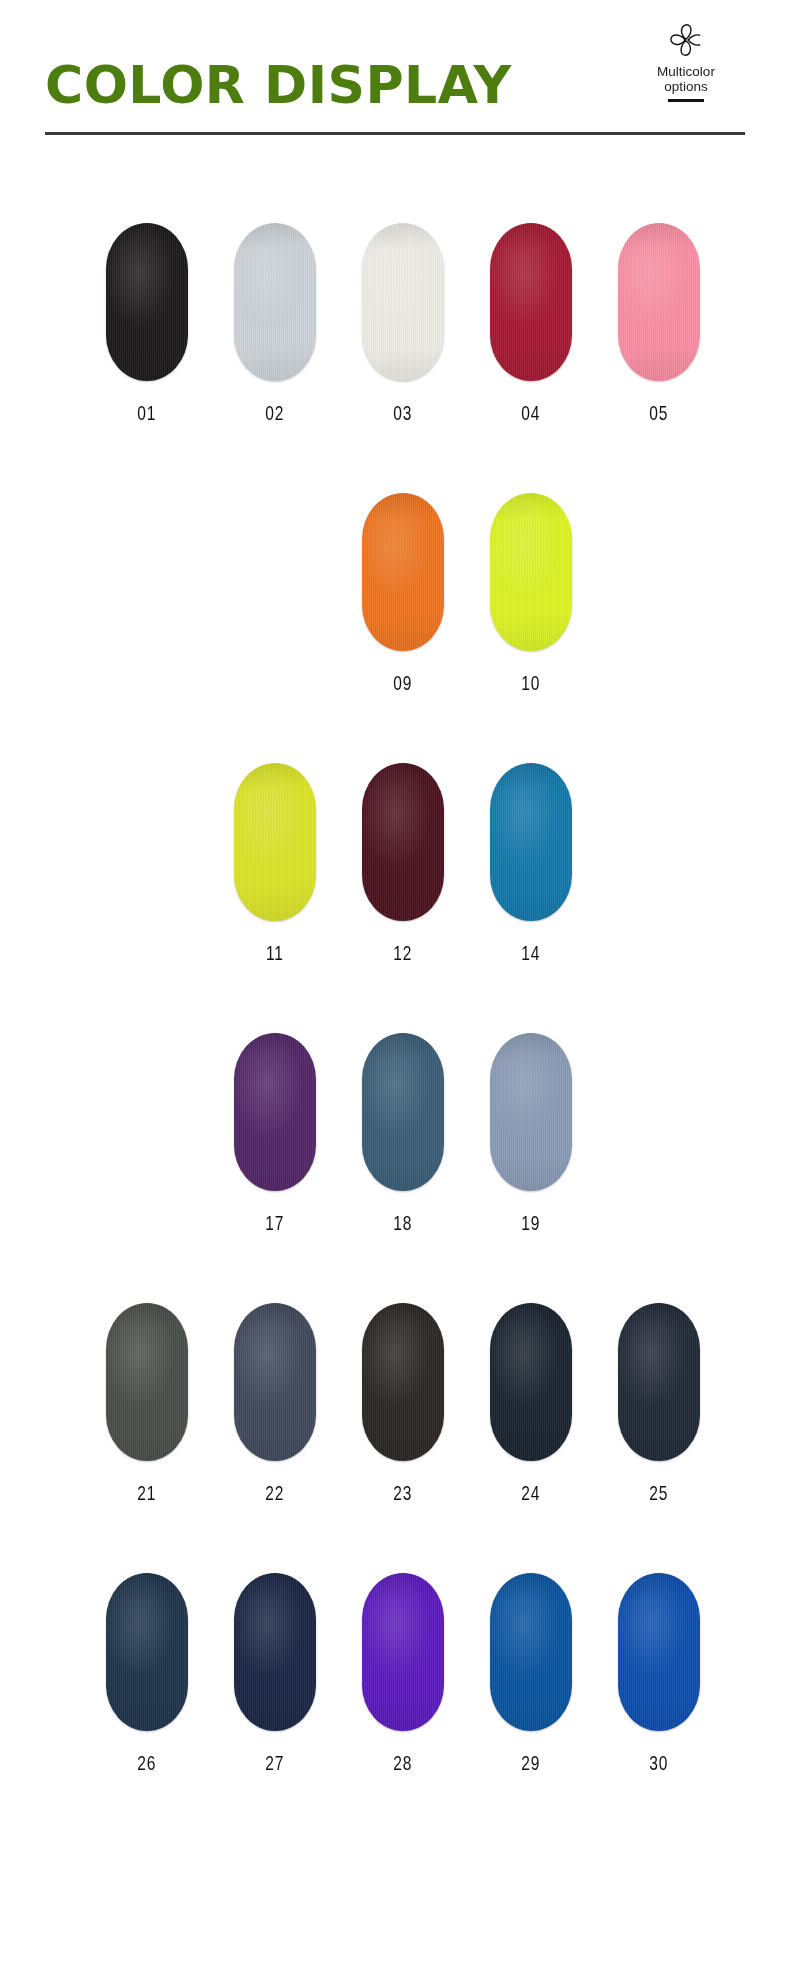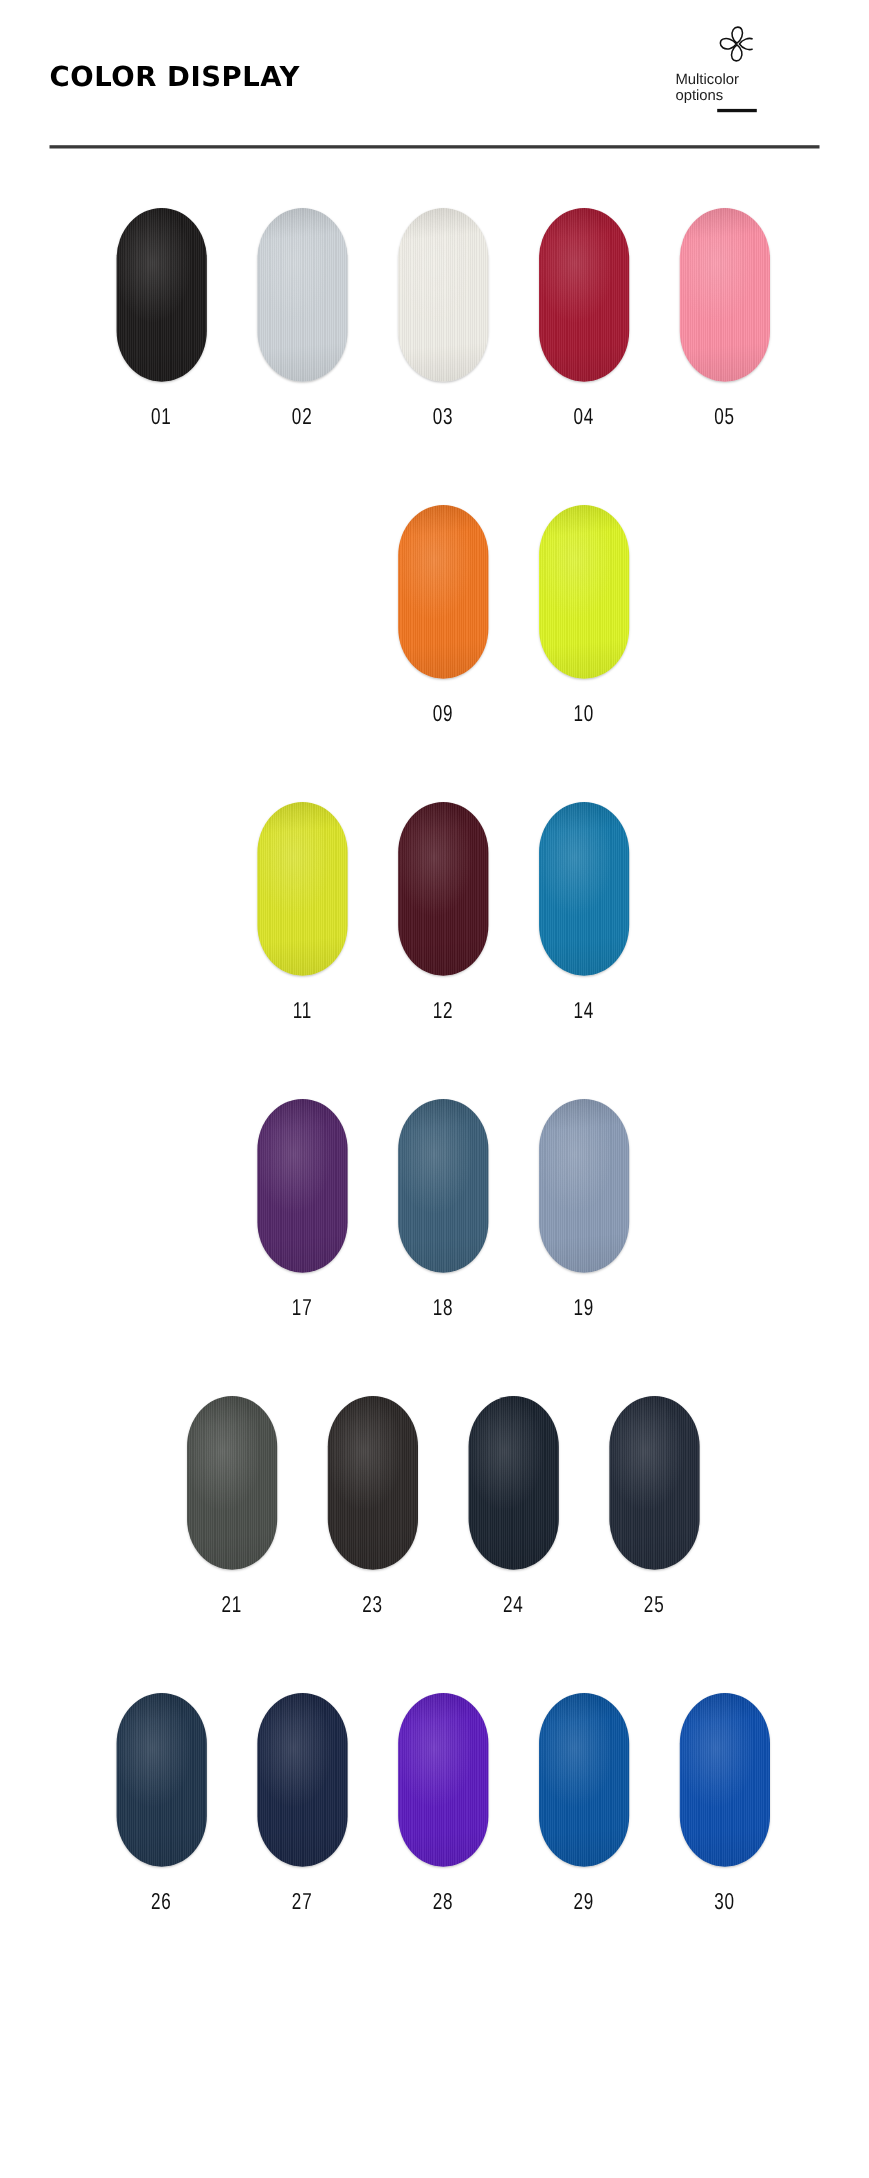--- a/index.html
+++ b/index.html
@@ -23,33 +23,34 @@
   
   .header {
     position: relative;
     height: 150px;
   }
 
   .page-title {
     position: absolute;
     left: 45px;
     top: 55px;
-    font-size: 25px;
+    font-size: 52px;
     font-weight: bold;
     letter-spacing: 0.5px;
-    color: #000000;
+    color: #4d7c0f;
     font-family: "DejaVu Sans", sans-serif;
     white-space: nowrap;
   }
 
   .brand-block {
     position: absolute;
-    right: 64px;
+    right: 48px;
     top: 20px;
     width: 112px;
+    text-align: center;
   }
 
   .clover-icon {
     display: block;
     margin: 0 auto 4px auto;
     width: 44px;
     height: 40px;
   }
 
   .brand-text {
@@ -80,21 +81,21 @@
   .grid {
     position: absolute;
     top: 155px;
     left: 0;
     width: 790px;
   }
 
   .swatch-row {
     display: flex;
     justify-content: center;
-    align-items: center;
+    align-items: flex-end;
     height: 270px;
     padding-left: 16px;
   }
 
   .swatch-cell {
     width: 112px;
     margin: 0 8px;
     display: flex;
     flex-direction: column;
     align-items: center;
@@ -241,20 +242,24 @@
           <div class="chip" style="background: rgb(138, 155, 181);"></div>
           <div class="chip-label">19</div>
         </div>
       </div>
       <div class="swatch-row">
         <div class="swatch-cell">
           <div class="chip" style="background: rgb(75, 79, 75);"></div>
           <div class="chip-label">21</div>
         </div>
         <div class="swatch-cell">
+          <div class="chip" style="background: rgb(65, 74, 92);"></div>
+          <div class="chip-label">22</div>
+        </div>
+        <div class="swatch-cell">
           <div class="chip" style="background: rgb(44, 40, 39);"></div>
           <div class="chip-label">23</div>
         </div>
         <div class="swatch-cell">
           <div class="chip" style="background: rgb(27, 36, 48);"></div>
           <div class="chip-label">24</div>
         </div>
         <div class="swatch-cell">
           <div class="chip" style="background: rgb(34, 42, 56);"></div>
           <div class="chip-label">25</div>

